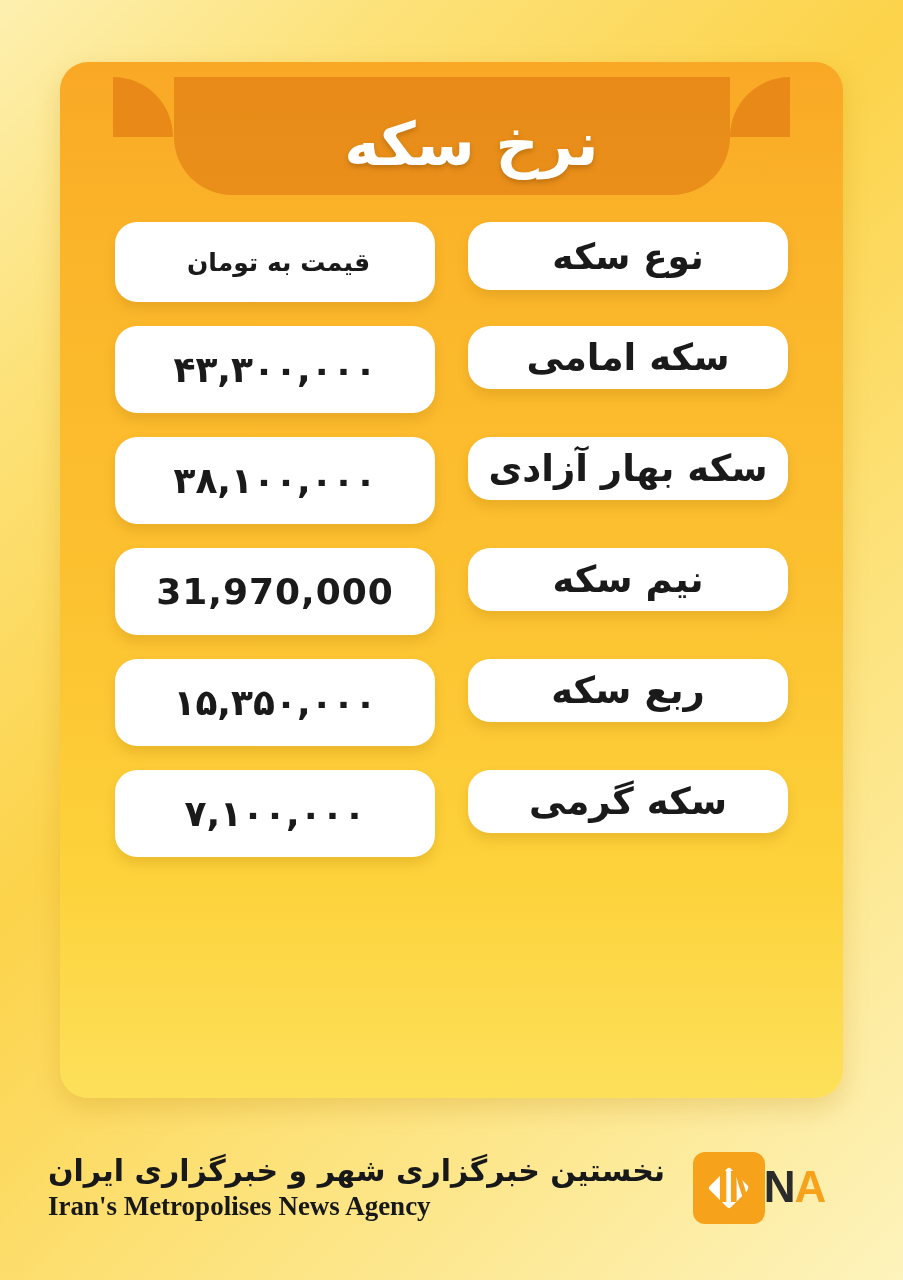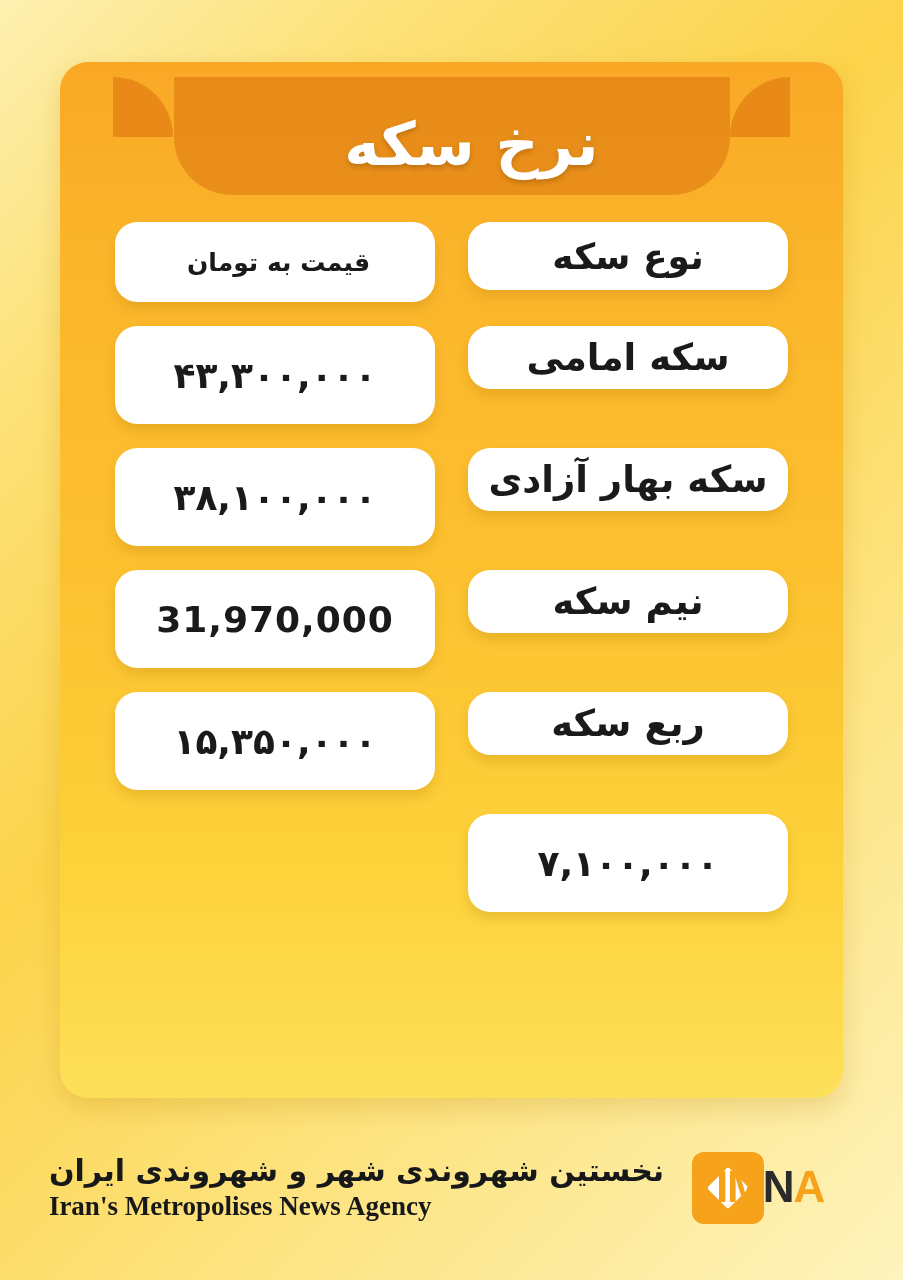--- a/index.html
+++ b/index.html
@@ -111,21 +111,21 @@
   }
   .cell-name {
     width: 320px;
     height: 63px;
     font-size: 37px;
     font-weight: 700;
     color: #1a1a1a;
   }
   .cell-price {
     width: 320px;
-    height: 98px;
+    height: 87px;
     font-size: 36px;
     font-weight: 700;
     color: #1a1a1a;
     direction: ltr;
     letter-spacing: 1px;
   }
   .row.head .cell-name {
     font-size: 36px;
     height: 68px;
   }
@@ -250,30 +250,31 @@
       <div class="cell cell-name">نیم سکه</div>
       <div class="cell cell-price">31,970,000</div>
     </div>
 
     <div class="row">
       <div class="cell cell-name">ربع سکه</div>
       <div class="cell cell-price">۱۵,۳۵۰,۰۰۰</div>
     </div>
 
     <div class="row">
+      <div class="cell cell-name">سکه گرمی</div>
       <div class="cell cell-price">۷,۱۰۰,۰۰۰</div>
     </div>
 
   </div>
 </div>
 
 <div class="footer">
   <div class="logo">
     <div class="logo-sq"></div>
     <div class="logo-text">
       <span>IM</span><span class="dark">N</span><span>A</span>
     </div>
   </div>
   <div class="footer-texts">
-    <div class="footer-fa">نخستین شهروندی شهر و شهروندی ایران</div>
+    <div class="footer-fa">نخستین خبرگزاری شهر و خبرگزاری ایران</div>
     <div class="footer-en">Iran's Metropolises News Agency</div>
   </div>
 </div>
 
 </body></html>

